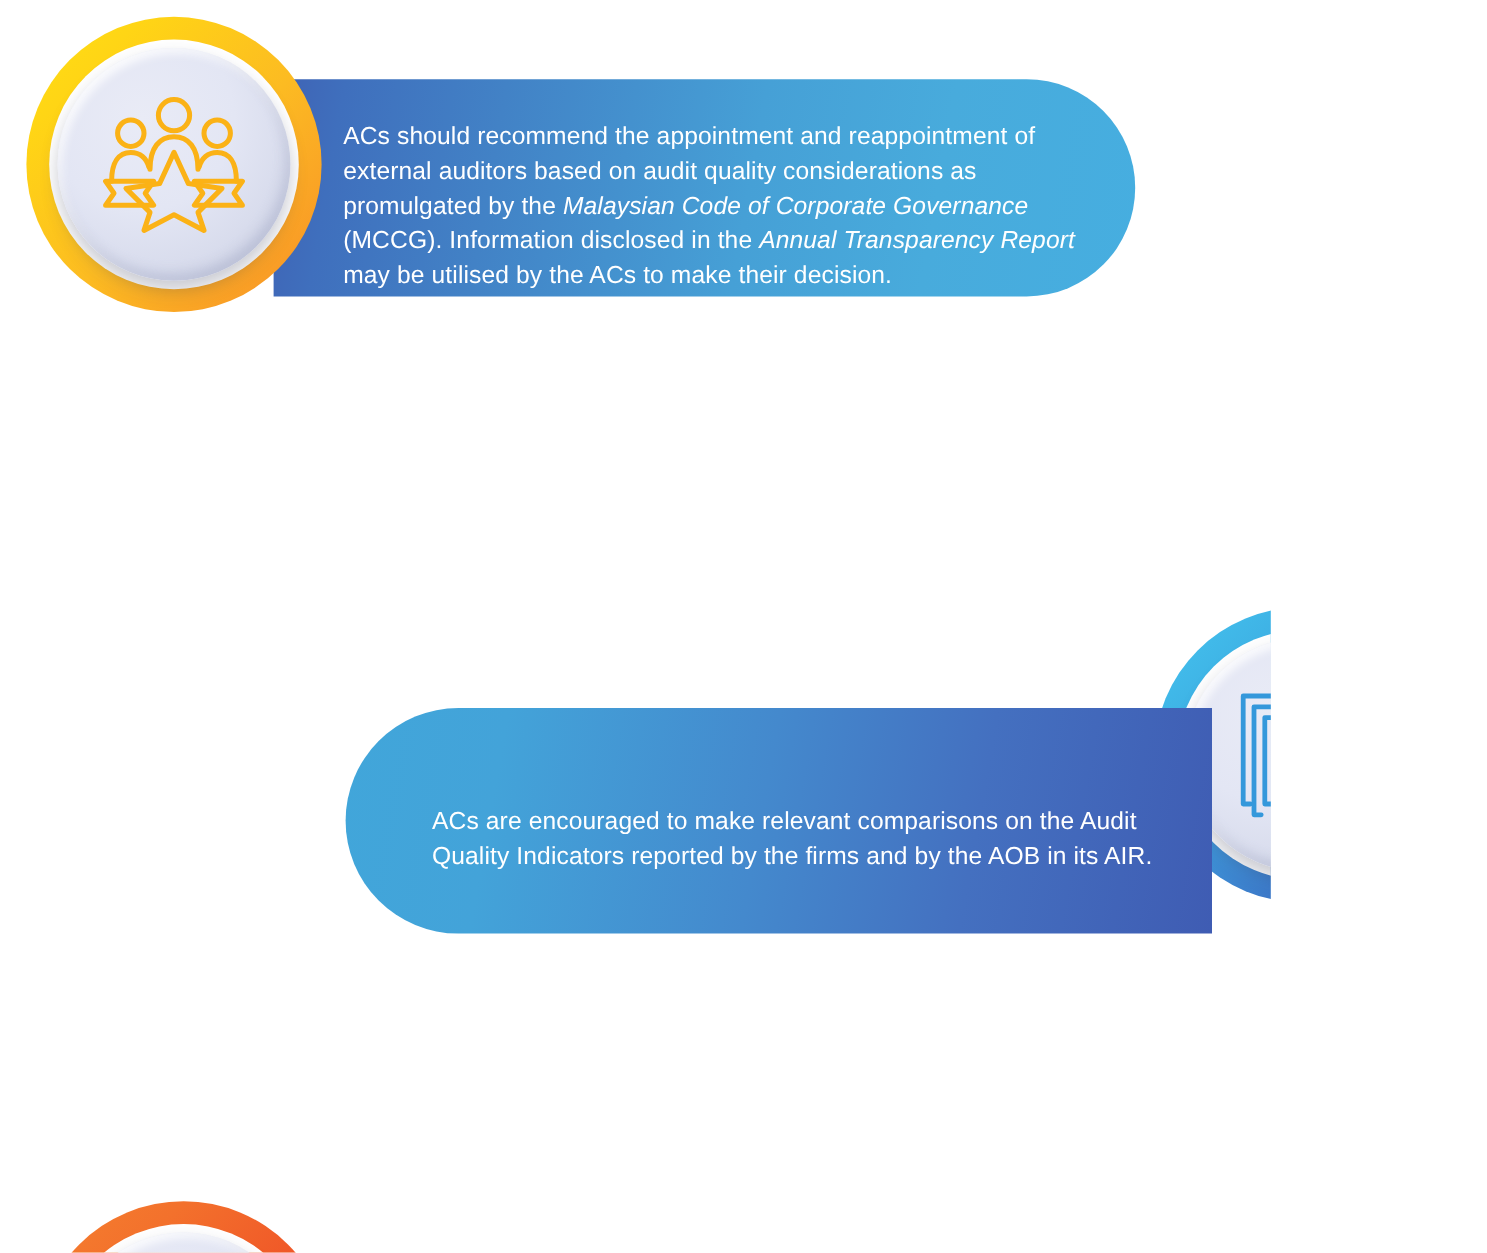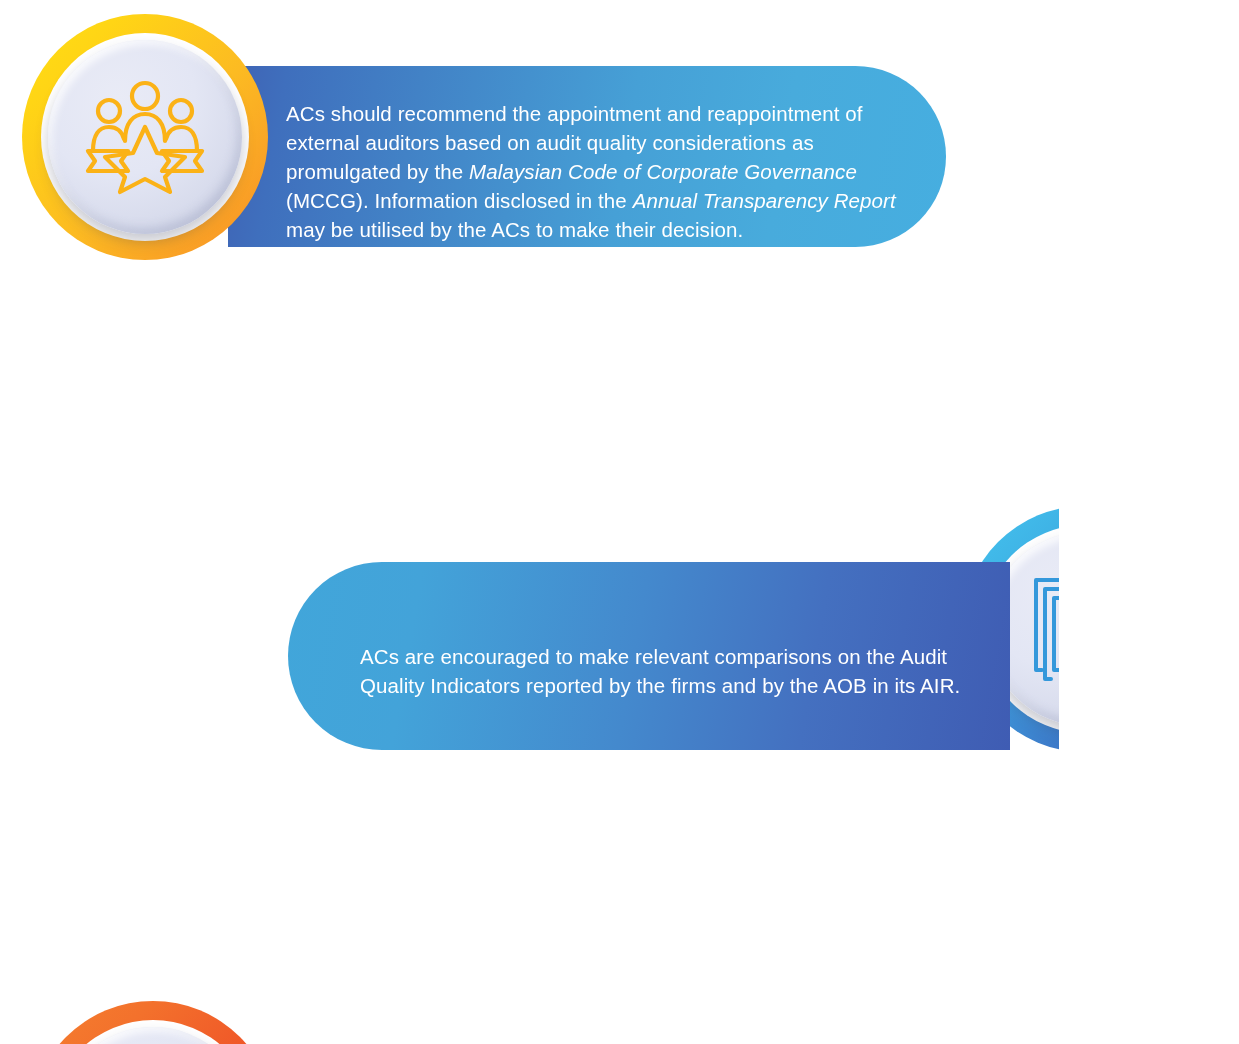--- a/index.html
+++ b/index.html
@@ -111,21 +111,21 @@
     box-shadow: 0 8px 14px rgba(60,65,90,0.28), inset -4px -6px 10px rgba(160,166,195,0.45), inset 3px 4px 8px rgba(255,255,255,0.9);
     display: flex;
     align-items: center;
     justify-content: center;
   }
   .disc svg { display: block; }
 
   
   .above { z-index: 6; }
   .below { z-index: 2; }
-  .bar-layer-top { z-index: 4; }
+  .bar-layer-top { z-index: 4; margin-top: 28px; }
   .bar-layer-bottom { z-index: 1; }
 </style>
 </head>
 <body>
 
 <div class="canvas">
 
   <div class="row row-1">
 
     <div class="bar bar-1 bar-layer-bottom">

